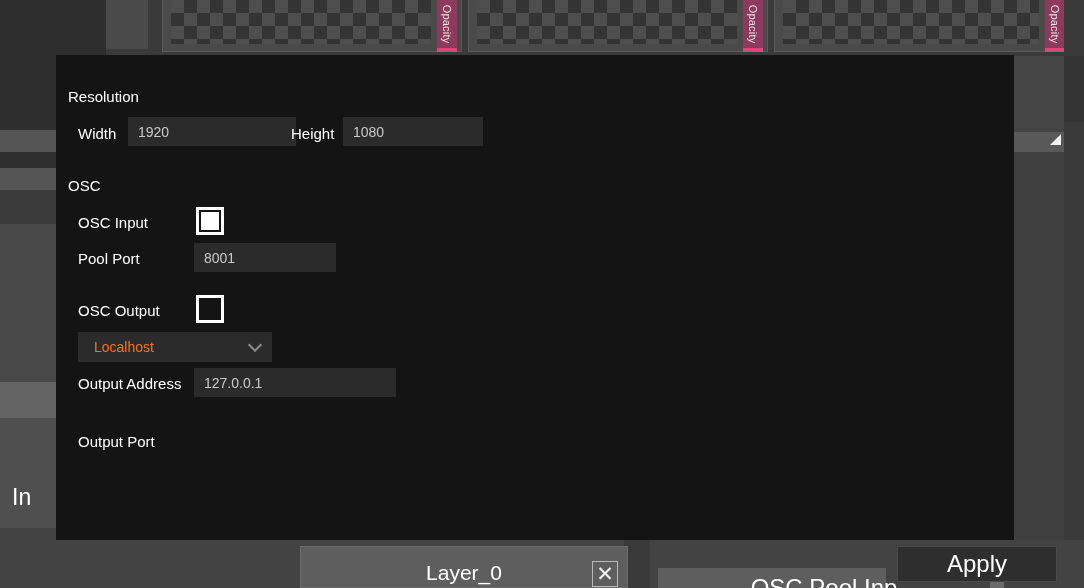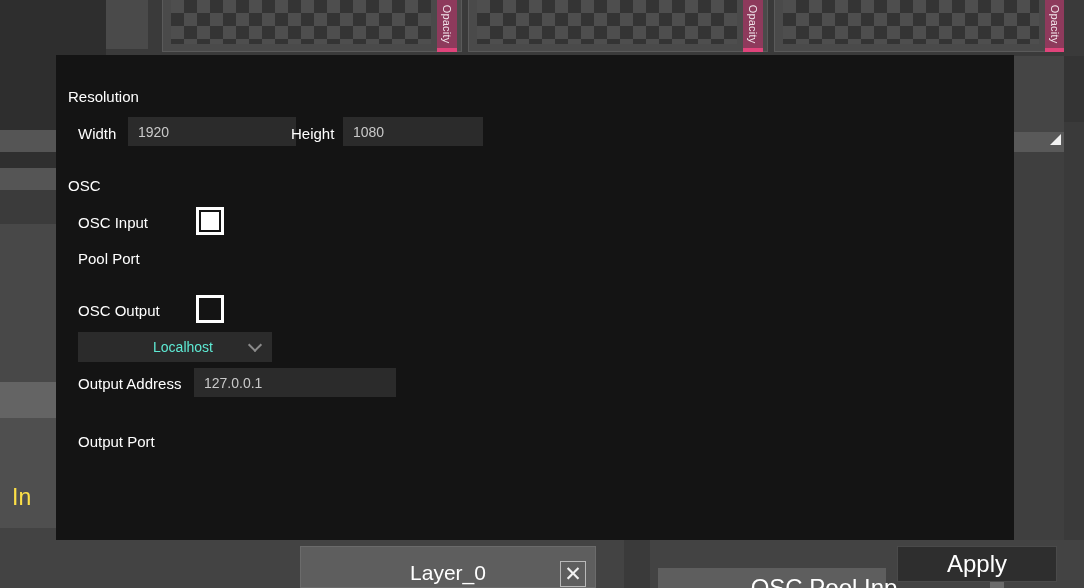--- a/index.html
+++ b/index.html
@@ -82,32 +82,32 @@
     background: #343434;
   }
 
   
   .side-bands { position: absolute; left: 0; top: 56px; width: 56px; bottom: 0; background: #484848; }
   .band { position: absolute; left: 0; width: 56px; }
 
   .left-button {
     position: absolute; left: 0; top: 466px; width: 56px; height: 62px;
     background: #4f4f4f;
-    color: #fde047;
+    color: #ffffff;
     font-size: 23px;
     display: flex; align-items: center; padding-left: 12px;
   }
 
   
   .bottom-strip {
     position: absolute; left: 0; top: 540px; width: 1084px; height: 48px;
     background: #434343;
   }
   .layer-card {
-    position: absolute; left: 300px; top: 546px; width: 296px; height: 42px;
+    position: absolute; left: 300px; top: 546px; width: 328px; height: 42px;
     background: #5e5e5e;
     border: 1px solid #6b6b6b;
   }
   .layer-label {
     position: absolute; left: 0; right: 0; top: 14px;
     text-align: center;
     color: #ffffff;
     font-size: 21px;
   }
   .layer-close {
@@ -176,25 +176,24 @@
   }
   .checkbox.checked { background: #ffffff; box-shadow: inset 0 0 0 2px #141414; }
   .checkbox.checked::after {
     content: "";
     position: absolute; left: 2px; top: 2px; right: 2px; bottom: 2px;
     background: #ffffff;
   }
   .select-box {
     position: absolute;
     background: #2b2b2b;
-    color: #5eead4;
+    color: #f97316;
     font-size: 14px;
     display: flex; align-items: center;
     padding-left: 16px;
-    justify-content: center;
   }
   .chev {
     position: absolute; right: 12px; top: 50%;
     width: 10px; height: 10px;
     border-right: 2px solid #8c8c8c;
     border-bottom: 2px solid #8c8c8c;
     transform: translateY(-70%) rotate(45deg);
   }
   .apply-btn {
     position: absolute; left: 841px; top: 491px;
@@ -283,20 +282,21 @@
 
     <div class="field-label" style="left:235px; top:70px;">Height</div>
     <input class="text-input" style="left: 287px; top: 62px; width: 140px; height: 29px;" value="1080">
 
     <div class="section-title" style="left:12px; top:122px;">OSC</div>
 
     <div class="field-label" style="left:22px; top:159px;">OSC Input</div>
     <div class="checkbox checked" style="left:140px; top:152px;"></div>
 
     <div class="field-label" style="left:22px; top:195px;">Pool Port</div>
+    <input class="text-input" style="left: 138px; top: 188px; width: 142px; height: 29px;" value="8001">
 
     <div class="field-label" style="left:22px; top:247px;">OSC Output</div>
     <div class="checkbox" style="left:140px; top:240px;"></div>
 
     <div class="select-box" style="left:22px; top:277px; width:194px; height:30px;">
       <span>Localhost</span>
       <span class="chev"></span>
     </div>
 
     <div class="field-label" style="left:22px; top:320px;">Output Address</div>

